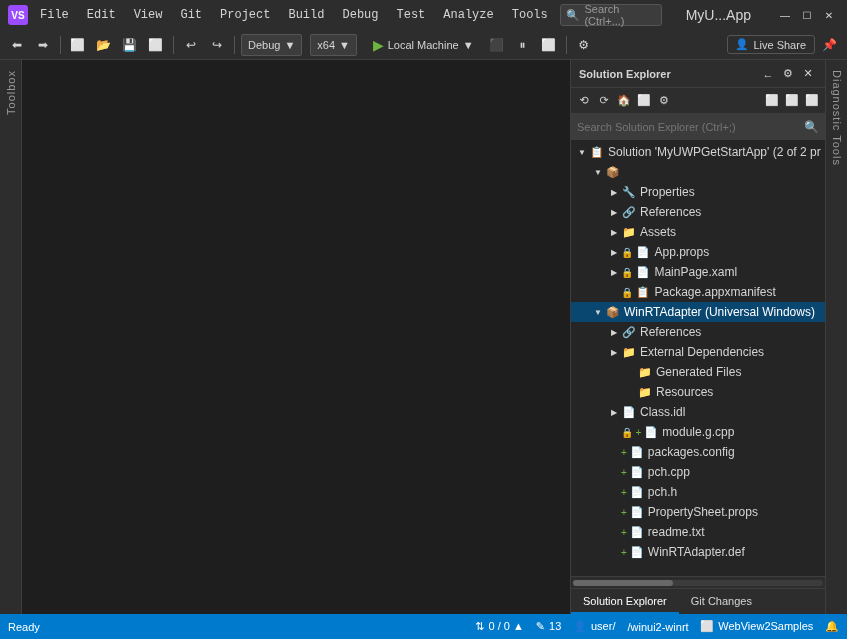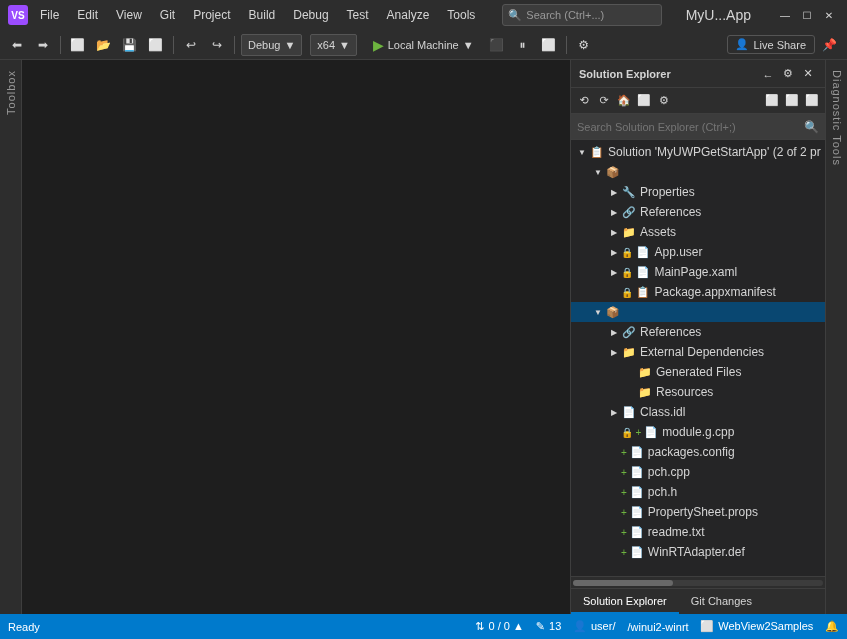--- a/index.html
+++ b/index.html
@@ -33,20 +33,21 @@
       justify-content: center;
       color: white;
       font-size: 10px;
       font-weight: bold;
       flex-shrink: 0;
     }
     .menu-bar {
       display: flex;
       gap: 2px;
       flex: 1;
+      font-family: Liberation Mono, monospace;
     }
     .menu-item {
       padding: 2px 8px;
       color: #d4d4d4;
       cursor: pointer;
       font-size: 12px;
     }
     .search-box {
       width: 160px;
       height: 22px;
@@ -541,21 +542,21 @@
         <span class="tree-icon icon-folder">📁</span>
         <span class="tree-label">Assets</span>
       </div>
 
       <div class="tree-item">
         <span class="tree-indent"></span>
         <span class="tree-indent"></span>
         <span class="tree-expander">▶</span>
         <span style="color:#f0c040;font-size:10px;margin-right:2px;">🔒</span>
         <span class="tree-icon icon-xaml">📄</span>
-        <span class="tree-label">App.user</span>
+        <span class="tree-label">App.props</span>
       </div>
 
       <div class="tree-item">
         <span class="tree-indent"></span>
         <span class="tree-indent"></span>
         <span class="tree-expander">▶</span>
         <span style="color:#f0c040;font-size:10px;margin-right:2px;">🔒</span>
         <span class="tree-icon icon-xaml">📄</span>
         <span class="tree-label">MainPage.xaml</span>
       </div>
@@ -566,20 +567,21 @@
         <span class="tree-expander" style="visibility:hidden;">▶</span>
         <span style="color:#f0c040;font-size:10px;margin-right:2px;">🔒</span>
         <span class="tree-icon" style="color:#61afef;">📋</span>
         <span class="tree-label">Package.appxmanifest</span>
       </div>
 
       <div class="tree-item selected">
         <span class="tree-indent"></span>
         <span class="tree-expander">▼</span>
         <span class="tree-icon icon-project">📦</span>
+        <span class="tree-label">WinRTAdapter (Universal Windows)</span>
       </div>
 
       <div class="tree-item">
         <span class="tree-indent"></span>
         <span class="tree-indent"></span>
         <span class="tree-expander">▶</span>
         <span class="tree-icon" style="color:#61afef;">🔗</span>
         <span class="tree-label">References</span>
       </div>
 

